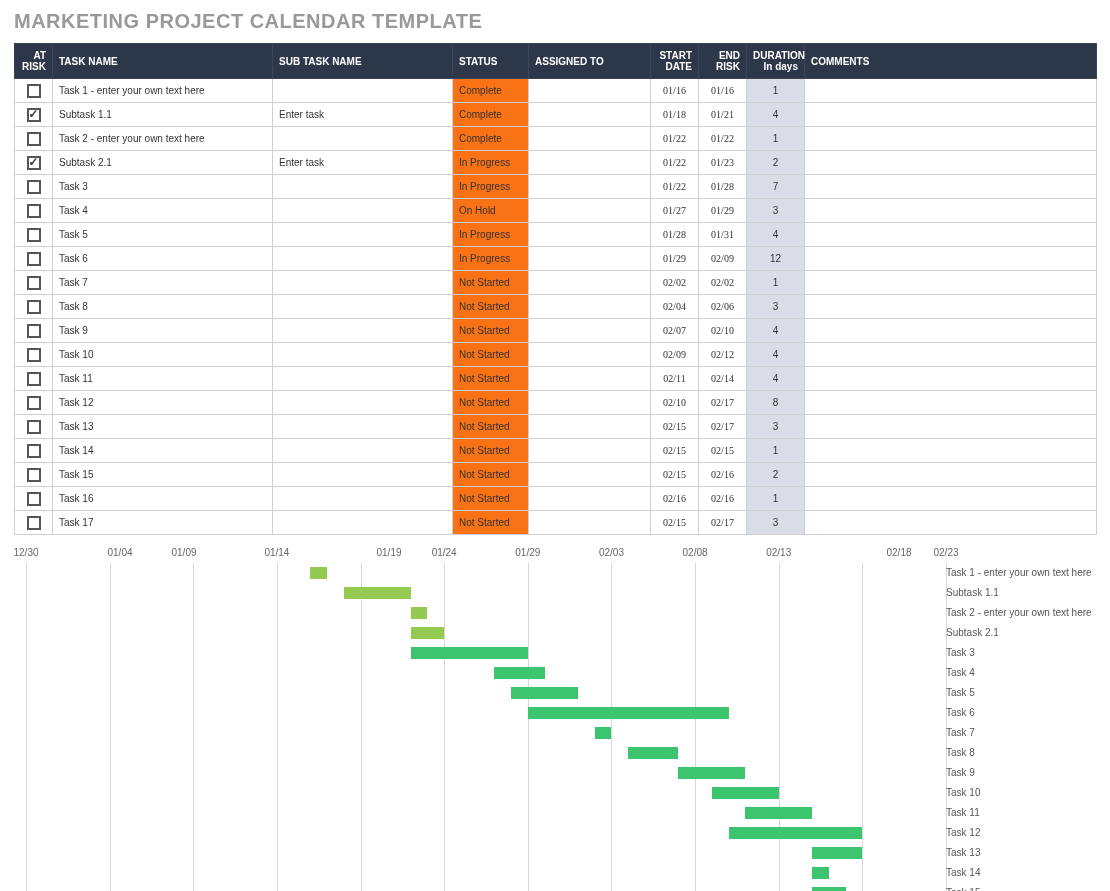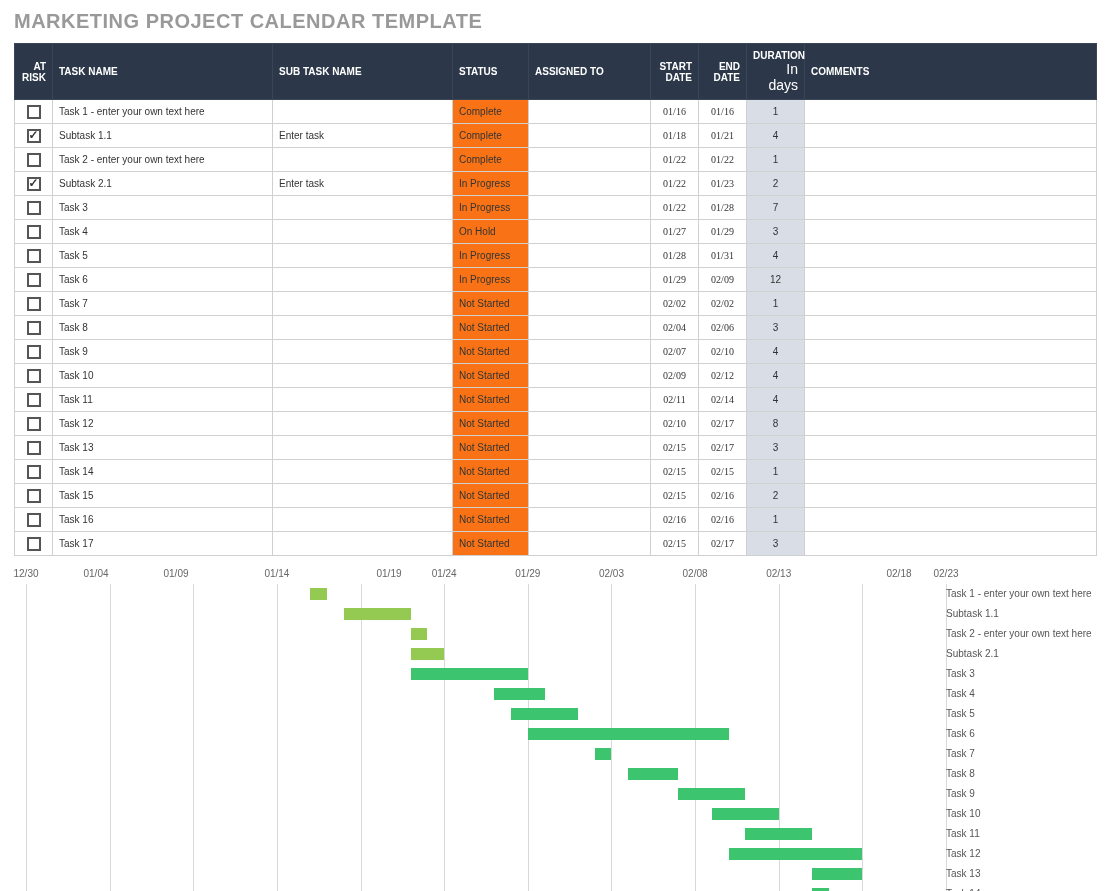--- a/index.html
+++ b/index.html
@@ -1,21 +1,21 @@
 <!DOCTYPE html>
 <html><head>
 <meta charset="utf-8">
 <style>
   * { box-sizing: border-box; margin: 0; padding: 0; }
   body { font-family: Arial, sans-serif; background: #fff; padding: 10px 14px; width: 1110px; }
   .title { font-size: 20px; font-weight: bold; color: #999; letter-spacing: 0.5px; margin-bottom: 10px; }
   table.grid { border-collapse: collapse; width: 1082px; table-layout: fixed; }
   table.grid th { background: #2c3849; color: #fff; font-size: 10px; font-weight: bold; text-align: left; padding: 6px 6px; border: 1px solid #3a4657; vertical-align: middle; }
   table.grid th.center { text-align: right; }
-  .sub { display:block; font-weight:normal; font-size:14px; }
+  .sub { display:block; font-weight:bold; font-size:10px; }
   table.grid td { border: 1px solid #d0d0d0; font-size: 10px; padding: 0 6px; height: 24px; vertical-align: middle; color: #333; }
   .col-risk   { width: 38px; }
   .col-task   { width: 220px; }
   .col-sub    { width: 180px; }
   .col-status { width: 76px; }
   .col-assign { width: 122px; }
   .col-start  { width: 48px; }
   .col-end    { width: 48px; }
   .col-dur    { width: 58px; }
   .col-comm   { width: 292px; }
@@ -53,21 +53,21 @@
       <col class="col-comm">
   </colgroup>
   <thead>
     <tr>
       <th class="center">AT RISK</th>
       <th>TASK NAME</th>
       <th>SUB TASK NAME</th>
       <th>STATUS</th>
       <th>ASSIGNED TO</th>
       <th class="center">START DATE</th>
-      <th class="center">END DATE</th>
+      <th class="center">END RISK</th>
       <th class="center">
         <span>DURATION</span>
         <span class="sub">In days</span>
       </th>
       <th>COMMENTS</th>
     </tr>
   </thead>
   <tbody id="task-body">
       <tr>
         <td class="center">
@@ -315,22 +315,22 @@
         <td class="center">02/17</td>
         <td class="duration">3</td>
         <td></td>
       </tr>
     </tbody>
 </table>
 
 <div class="gantt-wrap">
   <div class="gantt-axis" id="gantt-axis">
       <span style="left: 12px;">12/30</span>
-      <span style="left: 82px;">01/04</span>
-      <span style="left: 162px;">01/09</span>
+      <span style="left: 106px;">01/04</span>
+      <span style="left: 170px;">01/09</span>
       <span style="left: 262.909px;">01/14</span>
       <span style="left: 342px; margin-left: 33px;">01/19</span>
       <span style="left: 430.182px;">01/24</span>
       <span style="left: 513.818px;">01/29</span>
       <span style="left: 597.455px;">02/03</span>
       <span style="left: 681.091px;">02/08</span>
       <span style="left: 764.727px;">02/13</span>
       <span style="left: 885px;">02/18</span>
       <span style="left: 932px;">02/23</span>
     </div>

